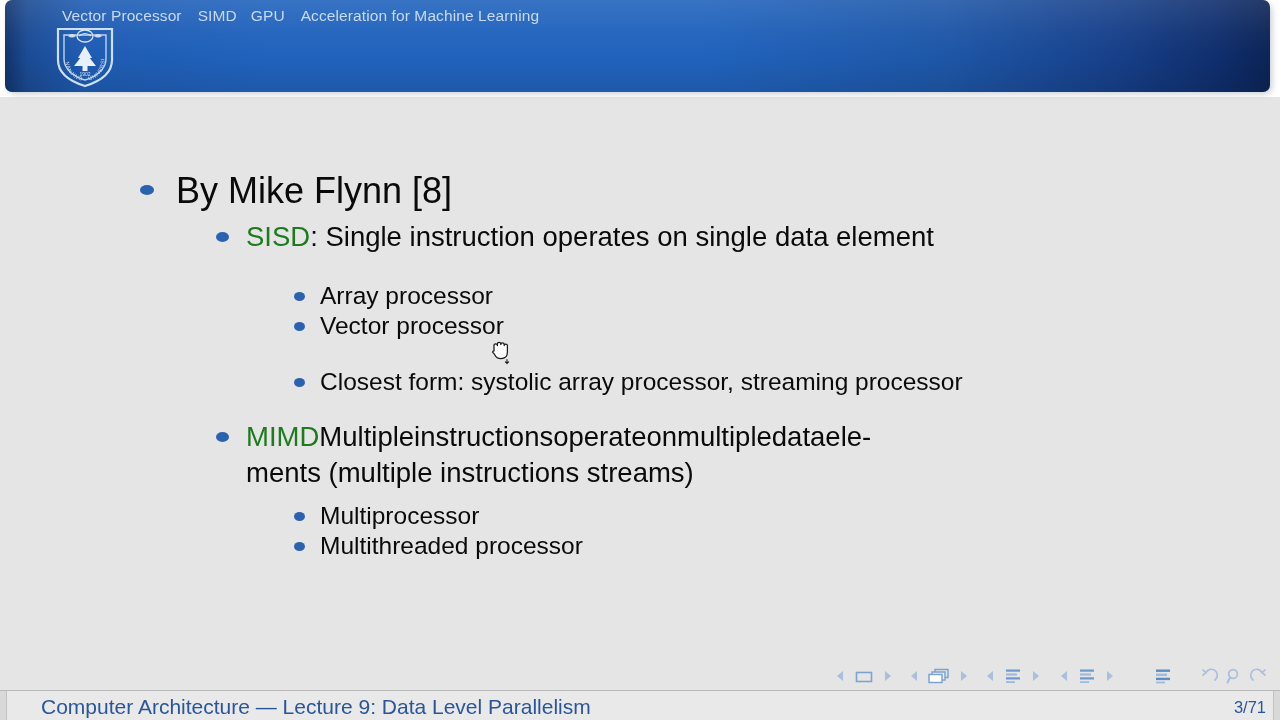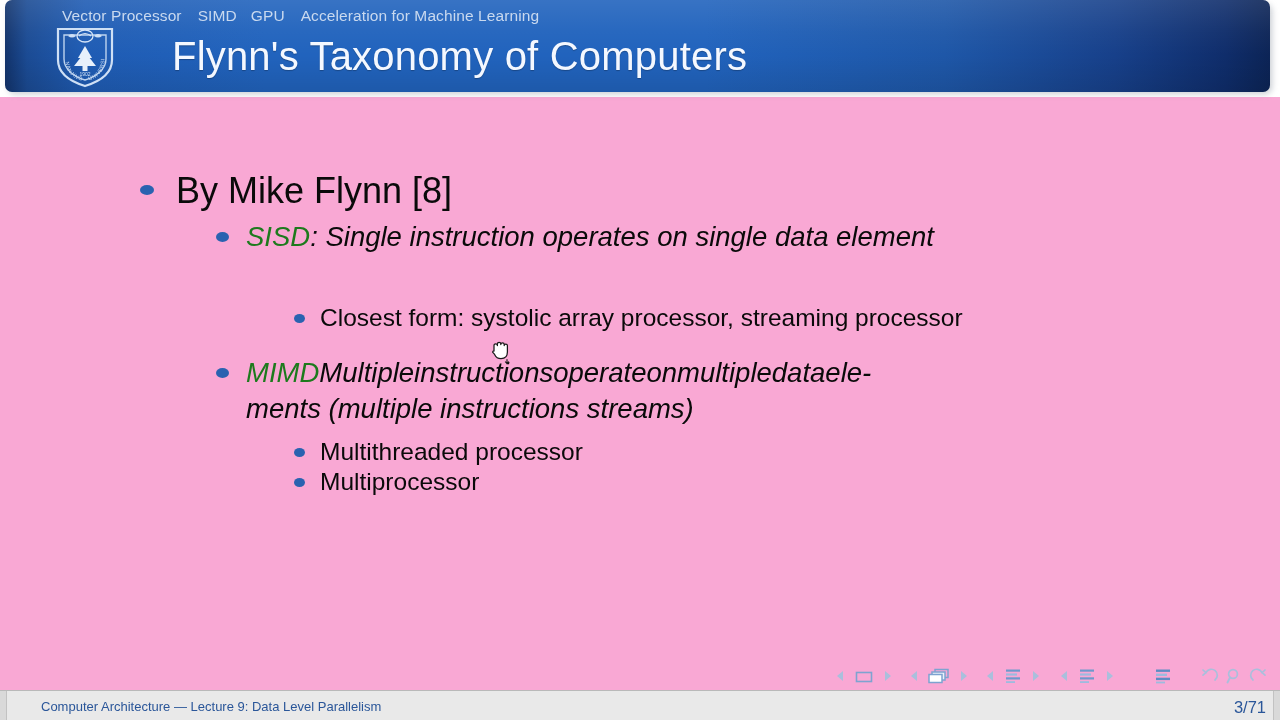--- a/index.html
+++ b/index.html
@@ -13,21 +13,21 @@
     height: 720px;
     overflow: hidden;
     font-family: "Liberation Sans", "DejaVu Sans", sans-serif;
     position: relative;
   }
 
   
   .slide {
     position: absolute;
     inset: 0;
-    background: #f9a8d4;
+    background: #e5e5e5;
   }
 
   
   .header-wrap {
     position: absolute;
     left: 0; top: 0;
     width: 1280px;
     height: 97px;
     background: #ffffff;
   }
@@ -165,21 +165,20 @@
     background: #2a62b0;
     margin-top: 13px;
     margin-right: 17px;
     flex: 0 0 auto;
   }
   .lvl2-text {
     font-size: 27.5px;
     line-height: 36px;
     color: #0a0a0a;
     max-width: 926px;
-    font-style: italic;
   }
   .code-green {
     color: #1d7a1d;
   }
 
   .lvl3-list {
     margin-left: 78px;
     margin-top: 4px;
   }
   .lvl3-row {
@@ -245,21 +244,21 @@
     width: 1280px;
     height: 30px;
     background: #e9e9e9;
     border-top: 1px solid #b9b9b9;
     box-sizing: border-box;
   }
   .footer-left {
     position: absolute;
     left: 41px;
     top: 5px;
-    font-size: 13px;
+    font-size: 21px;
     line-height: 22px;
     color: #2a5699;
   }
   .footer-right {
     position: absolute;
     right: 14px;
     top: 5px;
     font-size: 16.5px;
     line-height: 22px;
     color: #2a5699;
@@ -314,21 +313,20 @@
         <path id="arcR" d="M31 57 A20 20 0 0 0 50 33" fill="none"></path>
         <text font-family="Liberation Sans, sans-serif" font-size="5.2" fill="#cfe0f5" letter-spacing="0.6">
           <textPath href="#arcL" startOffset="14%">NANJING</textPath>
         </text>
         <text font-family="Liberation Sans, sans-serif" font-size="5.2" fill="#cfe0f5" letter-spacing="0.6">
           <textPath href="#arcR" startOffset="12%">UNIVERSITY</textPath>
         </text>
       </svg>
     </div>
 
-    <div class="slide-title">Flynn's Taxonomy of Computers</div>
   </div>
 
   <div class="content">
 
     <div class="lvl1">
 
       <div class="lvl1-row">
         <span class="bullet1"></span>
         <span class="lvl1-text">By Mike Flynn [8]</span>
       </div>
@@ -338,20 +336,30 @@
         <div class="lvl2-item">
           <div class="lvl2-row">
             <span class="bullet2"></span>
             <span class="lvl2-text"><span class="code-green">SISD</span><span>: </span><span>Single instruction operates on single data element</span></span>
           </div>
         </div>
 
         <div class="gap-block"></div>
 
         <div class="lvl2-item">
+          <div class="lvl3-list">
+            <div class="lvl3-row">
+              <span class="bullet3"></span>
+              <span class="lvl3-text">Array processor</span>
+            </div>
+            <div class="lvl3-row">
+              <span class="bullet3"></span>
+              <span class="lvl3-text">Vector processor</span>
+            </div>
+          </div>
         </div>
 
         <div class="gap-block"></div>
 
         <div class="lvl2-item">
           <div class="lvl3-list">
             <div class="lvl3-row">
               <span class="bullet3"></span>
               <span class="lvl3-text">Closest form: systolic array processor, streaming processor</span>
             </div>
@@ -373,25 +381,25 @@
                   <span>multiple</span>
                   <span>data</span>
                   <span>ele-</span>
                 </span>
               <span class="jl">ments (multiple instructions streams)</span>
             </span>
           </div>
           <div class="lvl3-list" style="margin-top:10px;">
             <div class="lvl3-row">
               <span class="bullet3"></span>
-              <span class="lvl3-text">Multithreaded processor</span>
+              <span class="lvl3-text">Multiprocessor</span>
             </div>
             <div class="lvl3-row">
               <span class="bullet3"></span>
-              <span class="lvl3-text">Multiprocessor</span>
+              <span class="lvl3-text">Multithreaded processor</span>
             </div>
           </div>
         </div>
 
       </div>
     </div>
 
     <div class="cursor">
       <svg width="30" height="30" viewBox="0 0 30 30" aria-hidden="true">
         <path d="M7 16 V10.5 a1.7 1.7 0 0 1 3.4 0 V9 a1.7 1.7 0 0 1 3.4 0 v0.6

